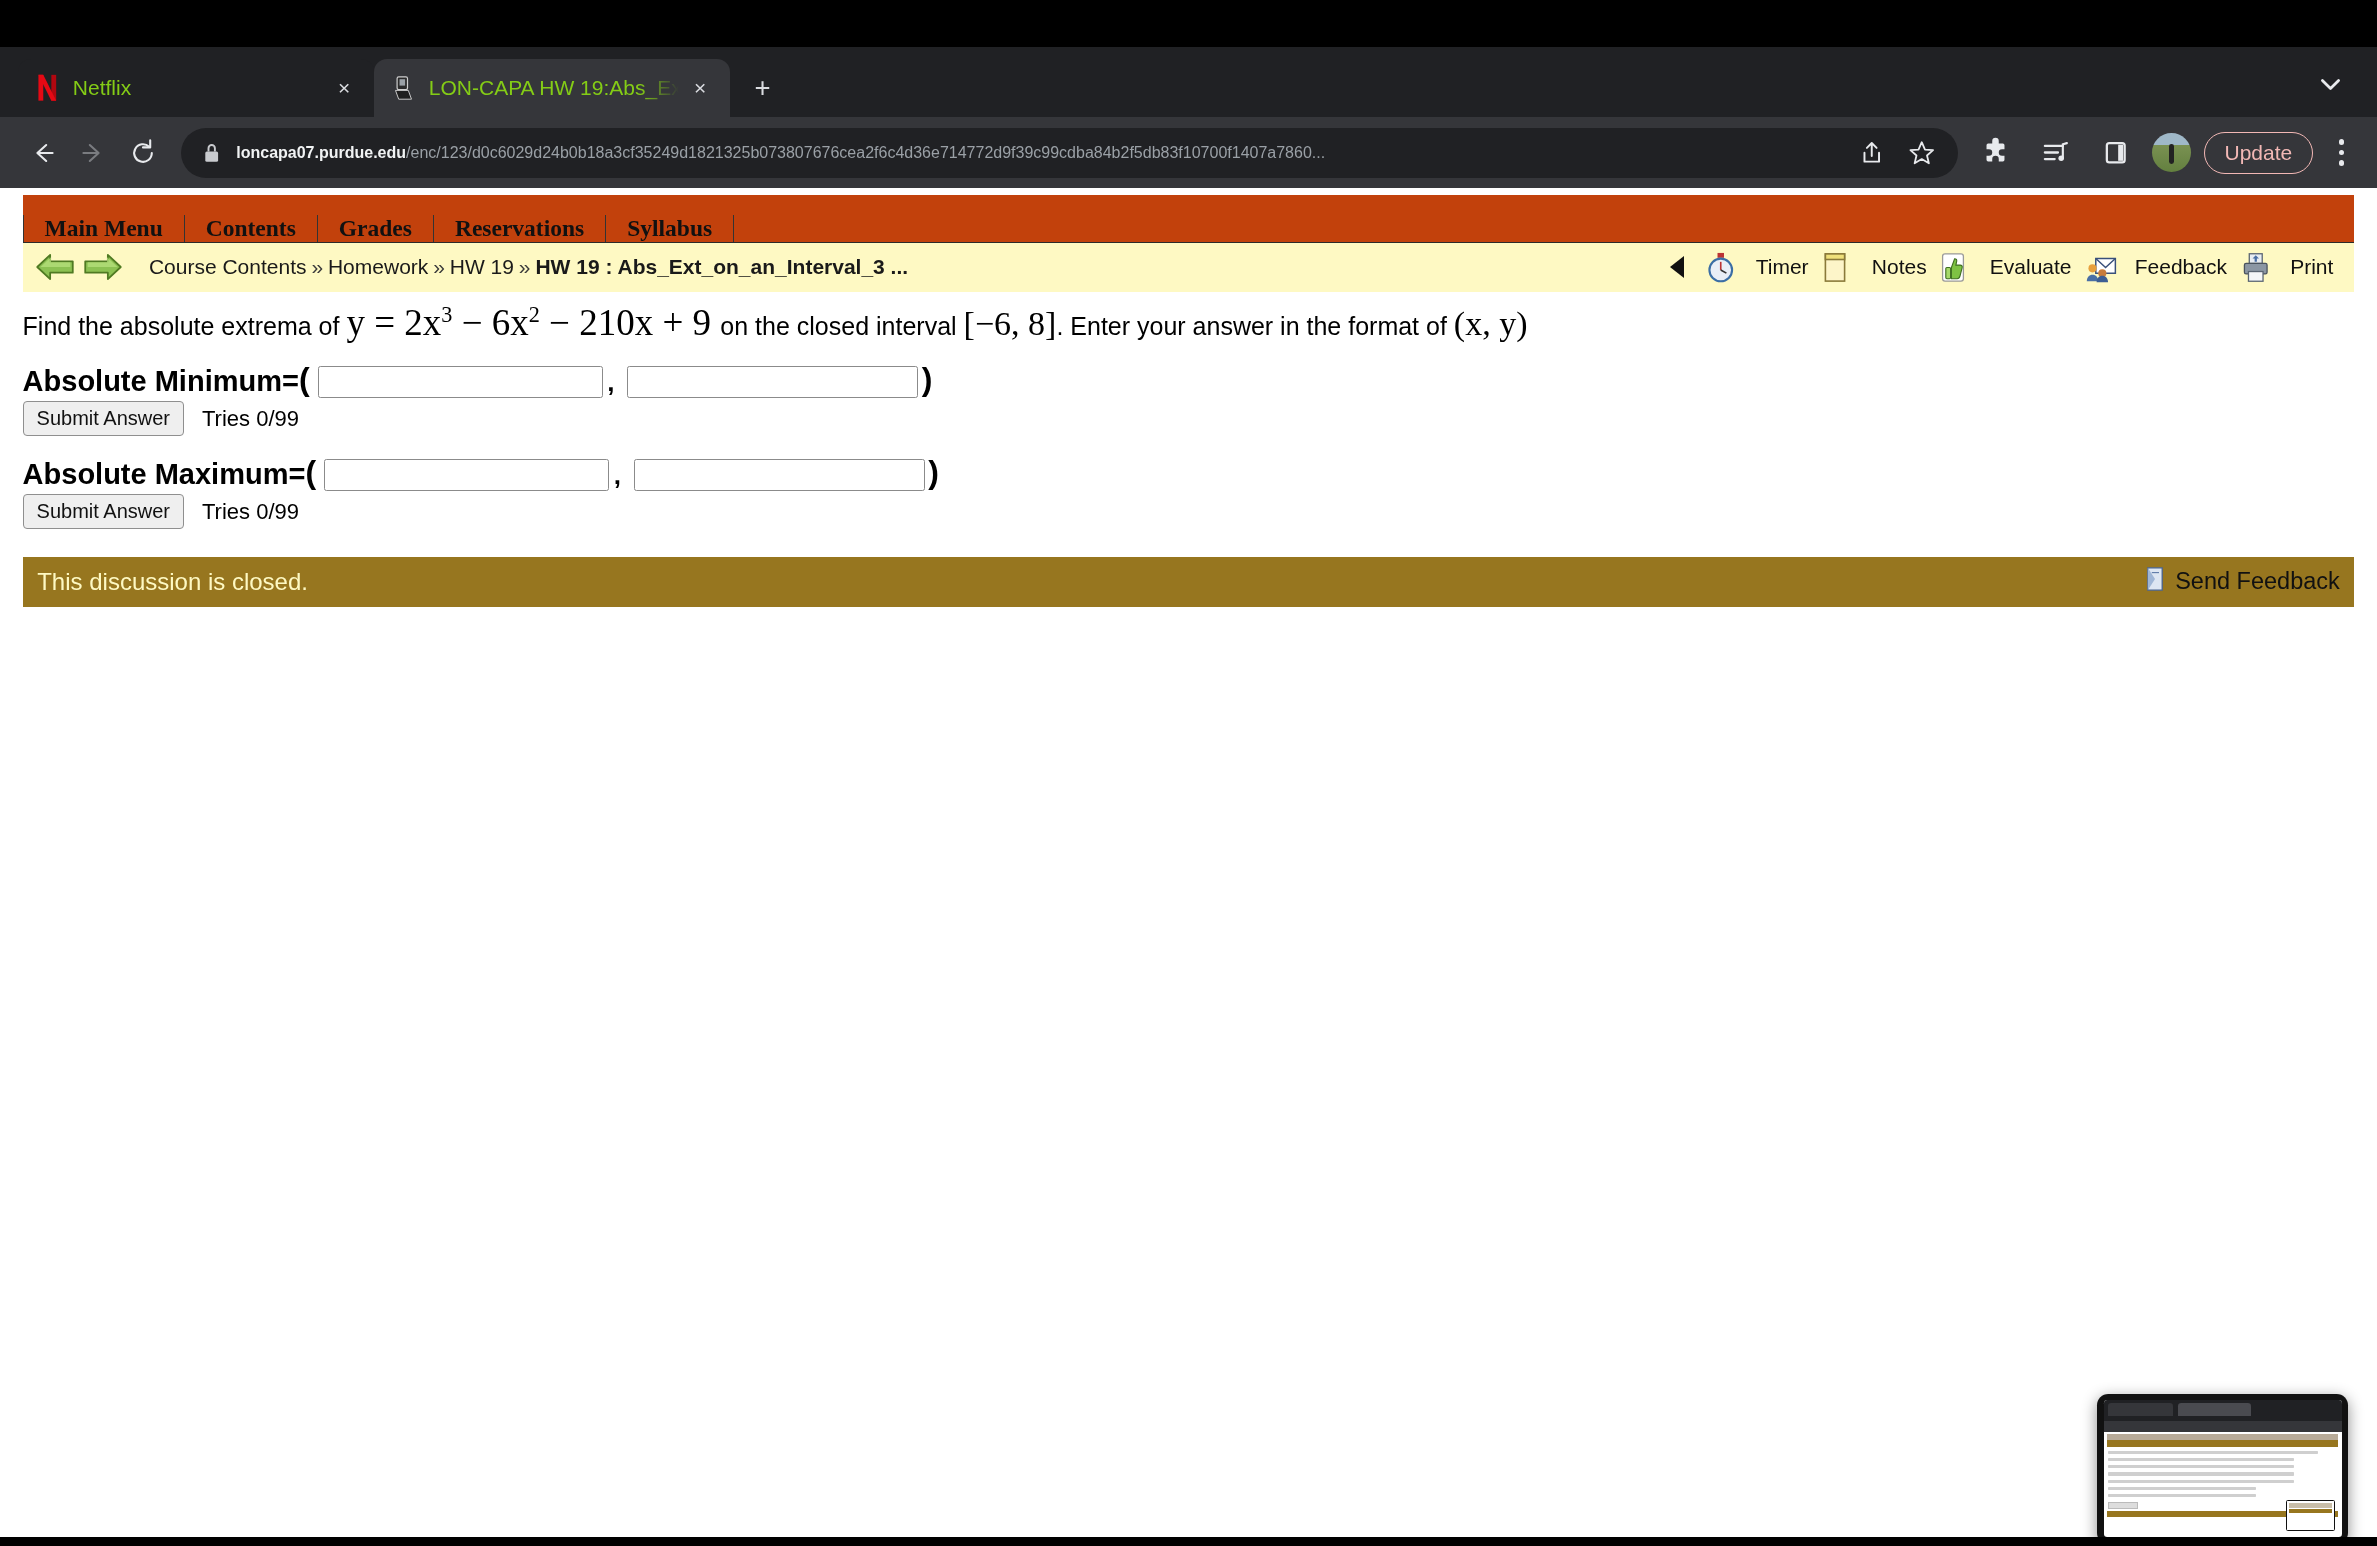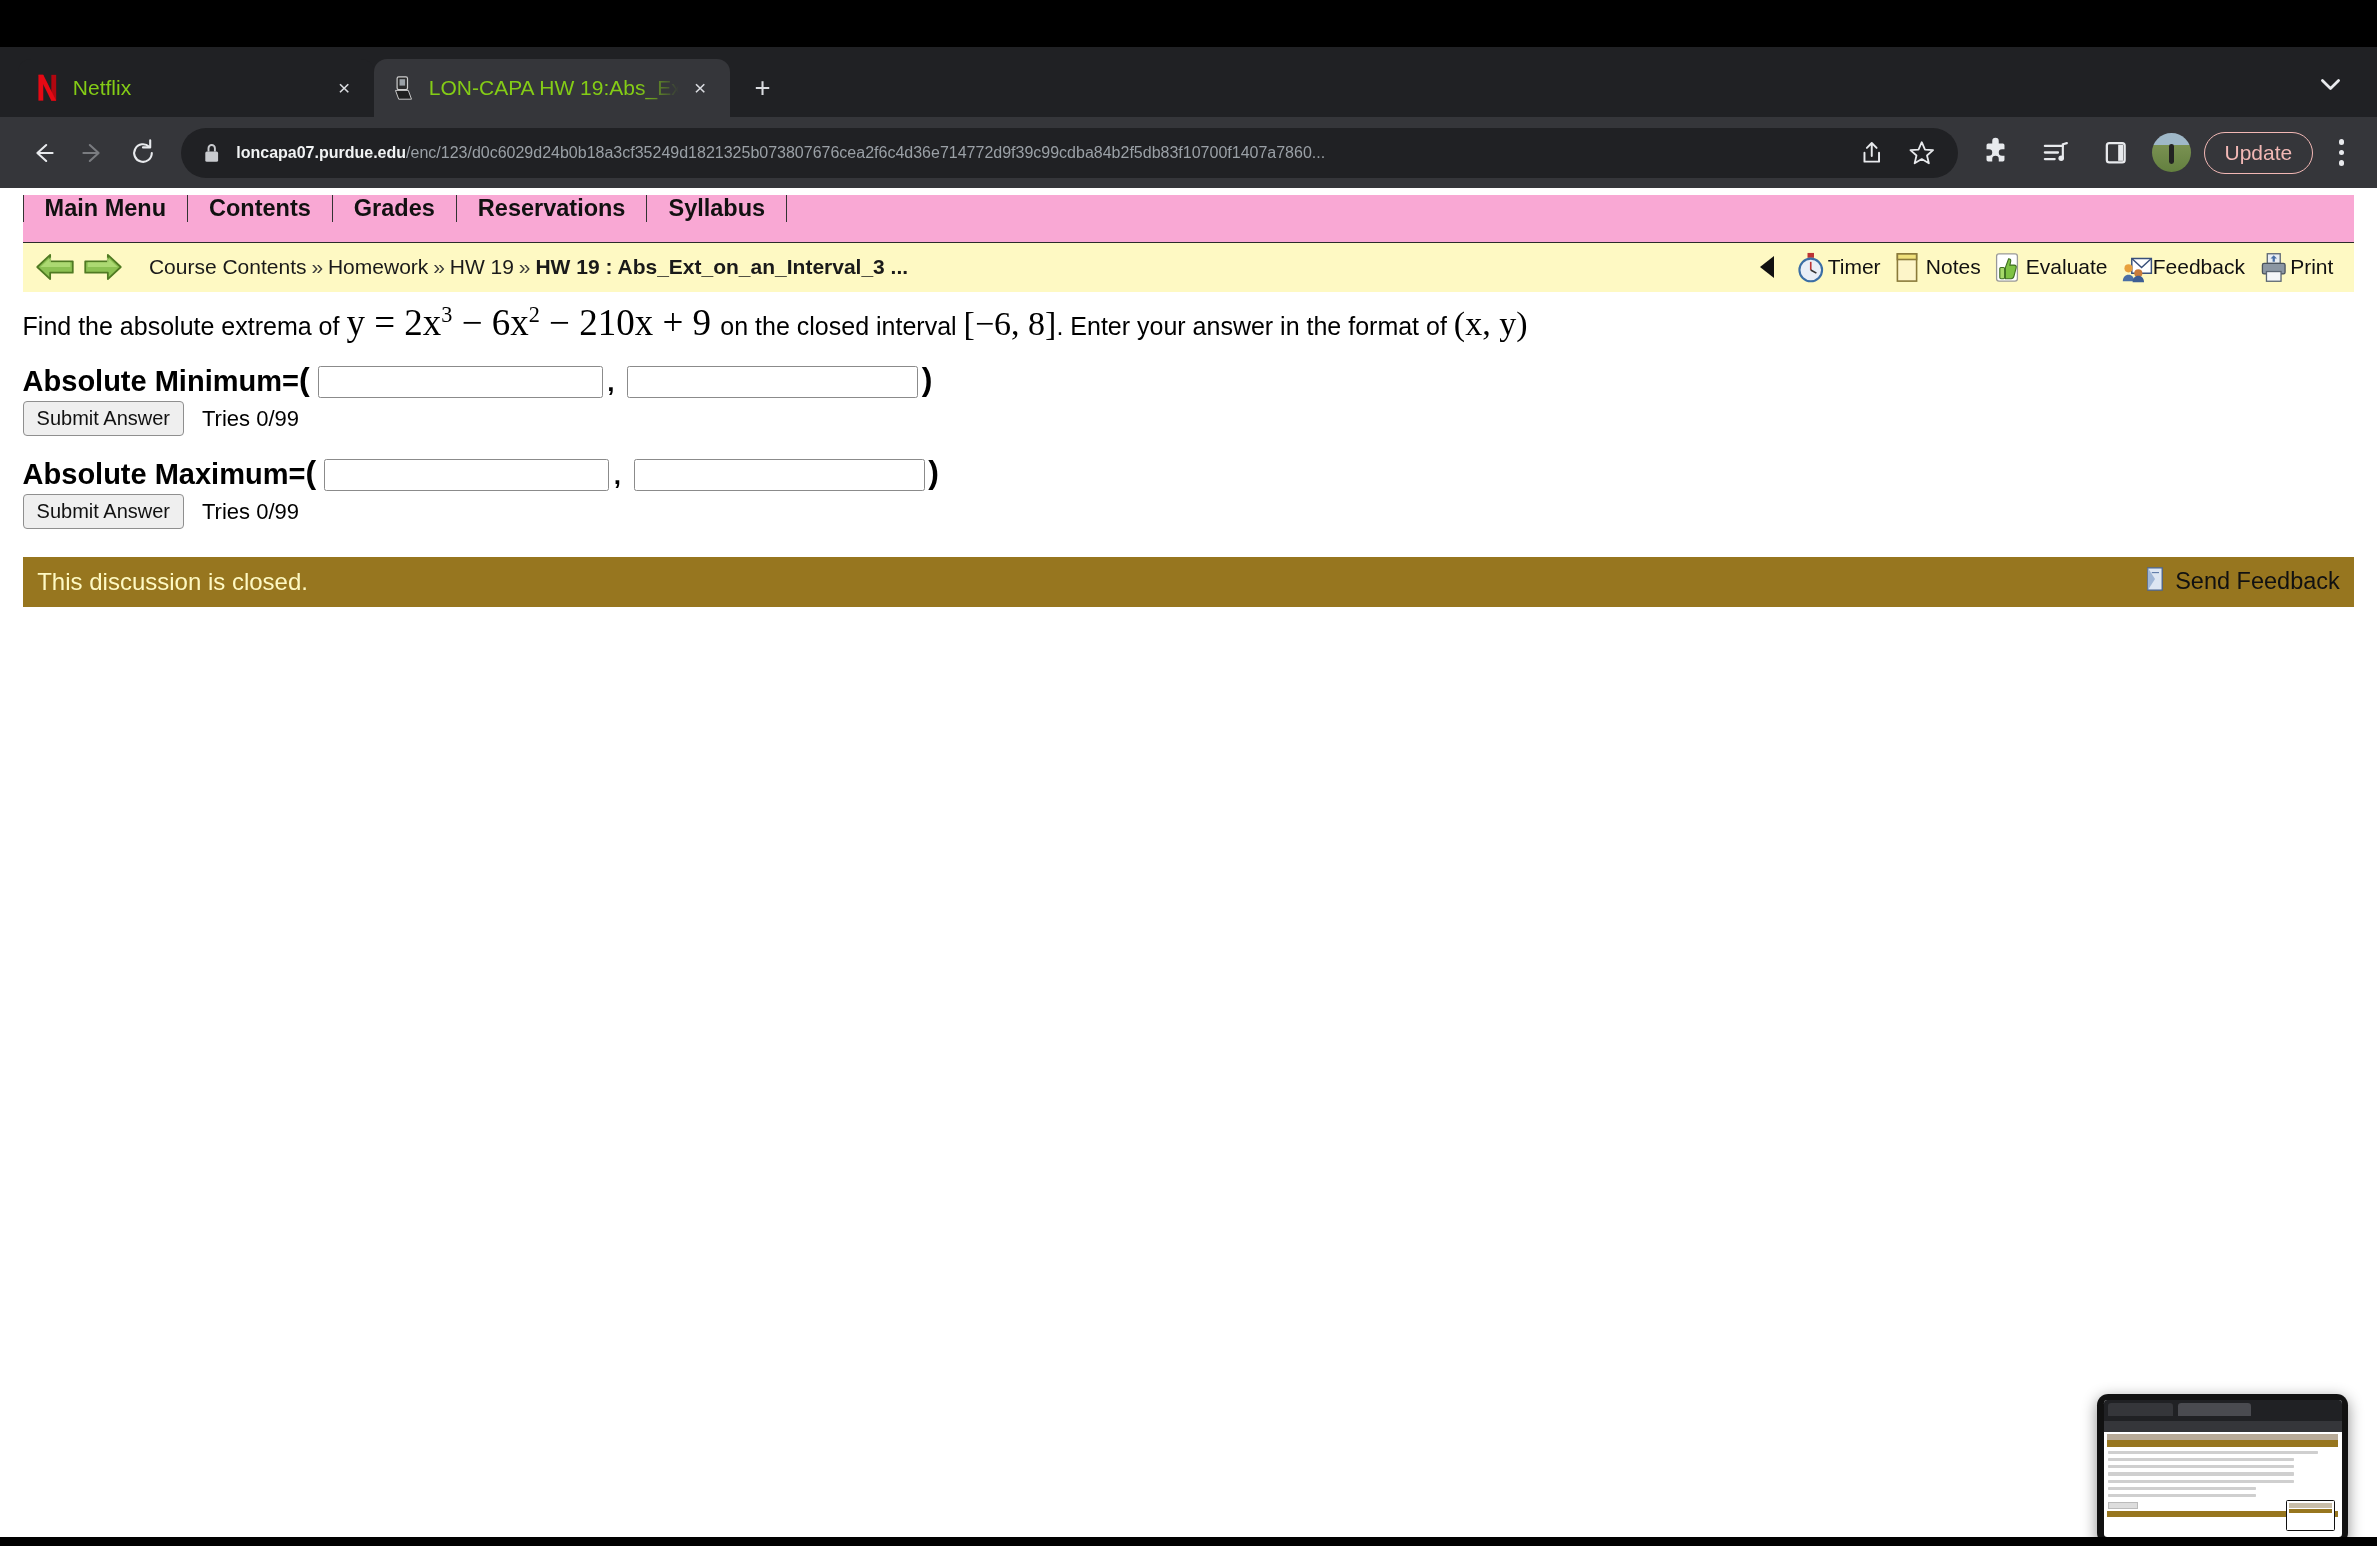--- a/index.html
+++ b/index.html
@@ -86,43 +86,44 @@
     justify-content:center;gap:4.9px;flex:0 0 auto;
   }
   .kebab i{width:5.7px;height:5.7px;border-radius:50%;background:#e8eaed;display:block;}
 
   
   .viewport{background:#fff;height:1349px;position:relative;overflow:hidden;}
 
   
   .lc-wrap{margin:6.5px 22.6px 0 22.6px;}
   .lc-menubar{
-    background:#f9a8d4;height:47px;display:flex;align-items:flex-start;
+    background:#c2410c;height:47px;display:flex;align-items:flex-end;
     border-bottom:0.8px solid #2b2b2b;
+    font-family:Liberation Serif, serif;
   }
   .lc-menuitem{
     display:flex;align-items:center;padding:0 21px;
     font-size:23.5px;font-weight:bold;color:#111;
     border-right:1.6px solid #333;
   }
   .lc-menuitem:first-child{border-left:1.6px solid #333;}
   .lc-menufill{flex:1 1 auto;}
 
   .lc-crumbbar{
     background:#fef9c3;height:49px;display:flex;align-items:center;
     padding:0 11.3px;box-sizing:border-box;
   }
   .lc-arrow{width:42px;height:36px;flex:0 0 auto;margin-right:6.5px;}
   .lc-crumbs{
     font-size:21px;color:#1a1a1a;margin-left:18px;white-space:nowrap;
   }
   .lc-crumbs .sep{color:#3a3a3a;margin:0 4.9px;}
   .lc-crumbs .cur{font-weight:bold;}
   .lc-toolbar{margin-left:auto;display:flex;align-items:center;gap:4.9px;padding-right:4.9px;}
-  .lc-tool{display:flex;align-items:center;gap:3px;font-size:21px;color:#111;padding:0 4.9px;}
+  .lc-tool{display:flex;align-items:center;gap:21px;font-size:21px;color:#111;padding:0 4.9px;}
   .lc-tool .ico{width:27.5px;height:31px;flex:0 0 auto;display:block;}
   .lc-prev-tri{
     width:0;height:0;border-top:11.3px solid transparent;border-bottom:11.3px solid transparent;
     border-right:14.6px solid #111;margin-right:13px;
   }
 
   
   .prob{
     margin:0 22.6px;padding-top:11.3px;
   }

